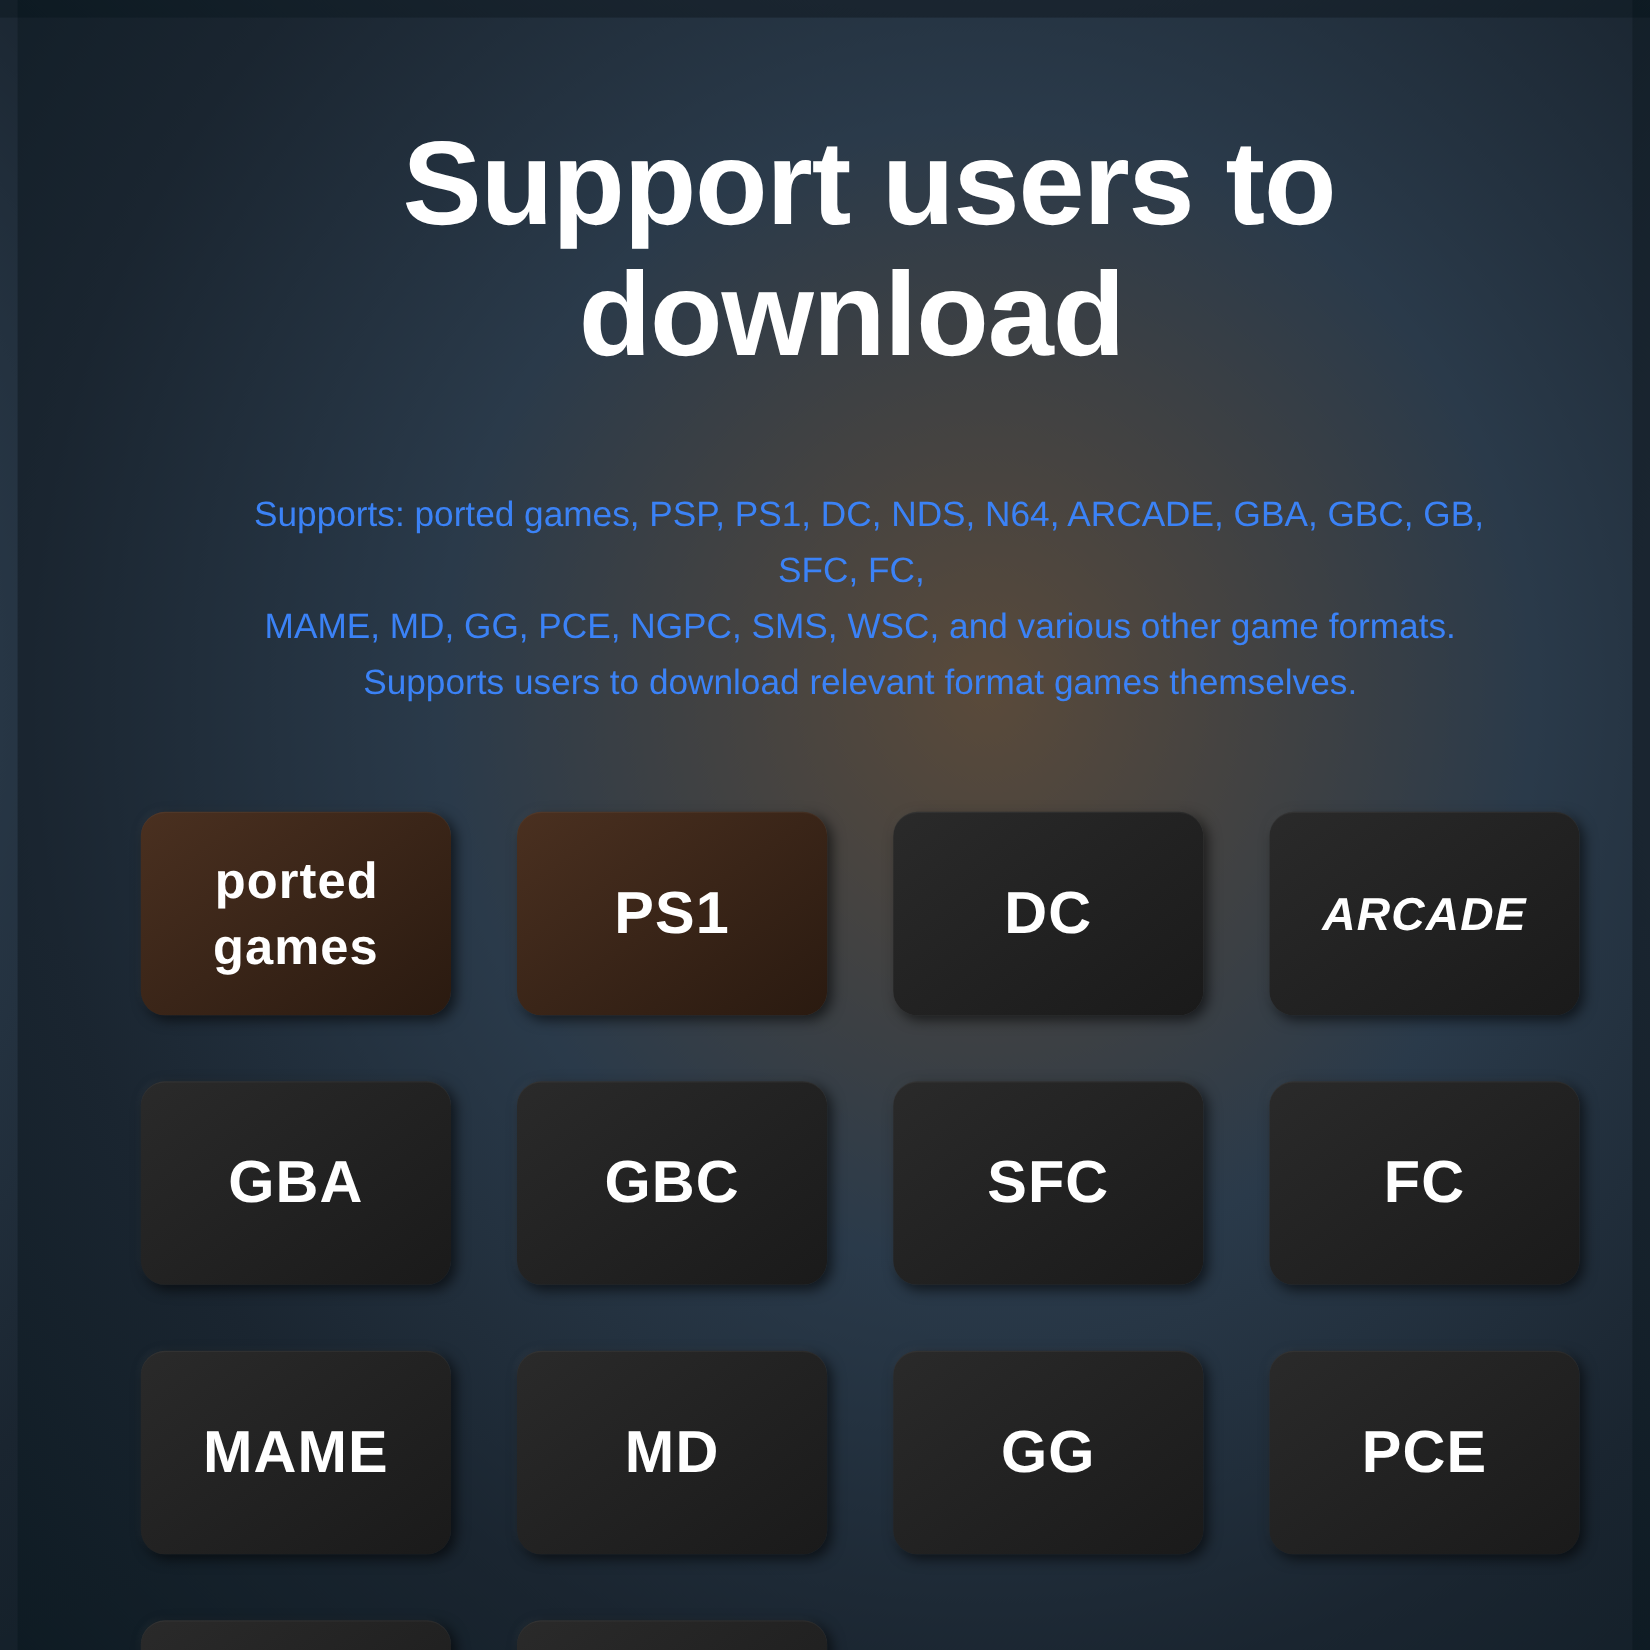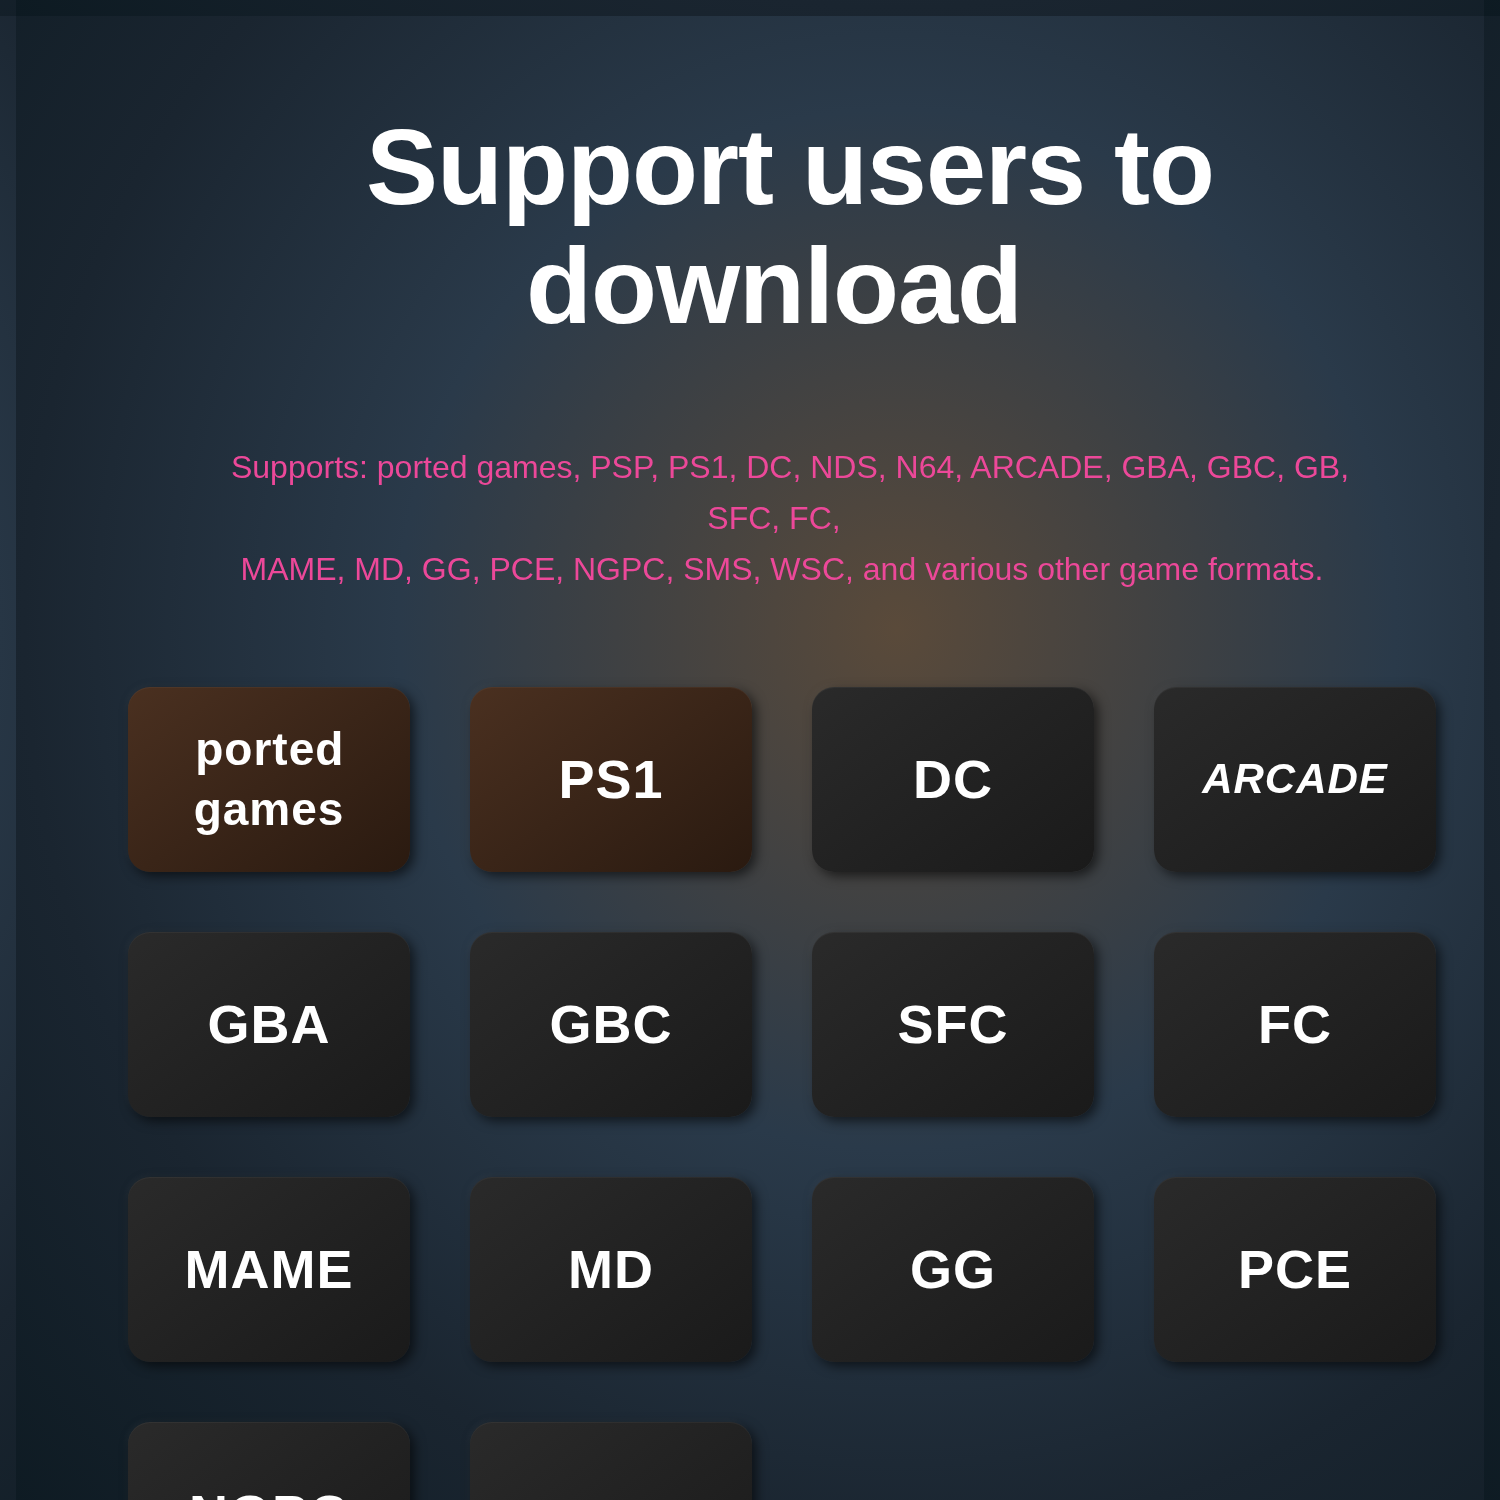--- a/index.html
+++ b/index.html
@@ -32,21 +32,21 @@
 
     .divider {
       width: 120px;
       height: 5px;
       background: #888;
       margin: 0 auto 40px auto;
       border-radius: 3px;
     }
 
     .subtitle {
-      color: #ec4899;
+      color: #3b82f6;
       font-size: 32px;
       text-align: center;
       line-height: 1.6;
       max-width: 1200px;
       margin-bottom: 60px;
     }
 
     .grid {
       display: grid;
       grid-template-columns: repeat(4, 1fr);
@@ -96,20 +96,21 @@
 
 <h1 class="main-title">
   <span>Support users to download</span><br>
 </h1>
 
 <div class="divider"></div>
 
 <p class="subtitle">
   <span>Supports: ported games, PSP, PS1, DC, NDS, N64, ARCADE, GBA, GBC, GB, SFC, FC,</span><br>
   <span>MAME, MD, GG, PCE, NGPC, SMS, WSC, and various other game formats.</span><br>
+  <span>Supports users to download relevant format games themselves.</span>
 </p>
 
 <div class="grid">
 <div class="tile tile-highlighted">
       <span class="tile-label tile-label-ported">ported<br>games</span>
     </div>
     <div class="tile tile-highlighted">
       <span class="tile-label">PS1</span>
     </div>
     <div class="tile">

